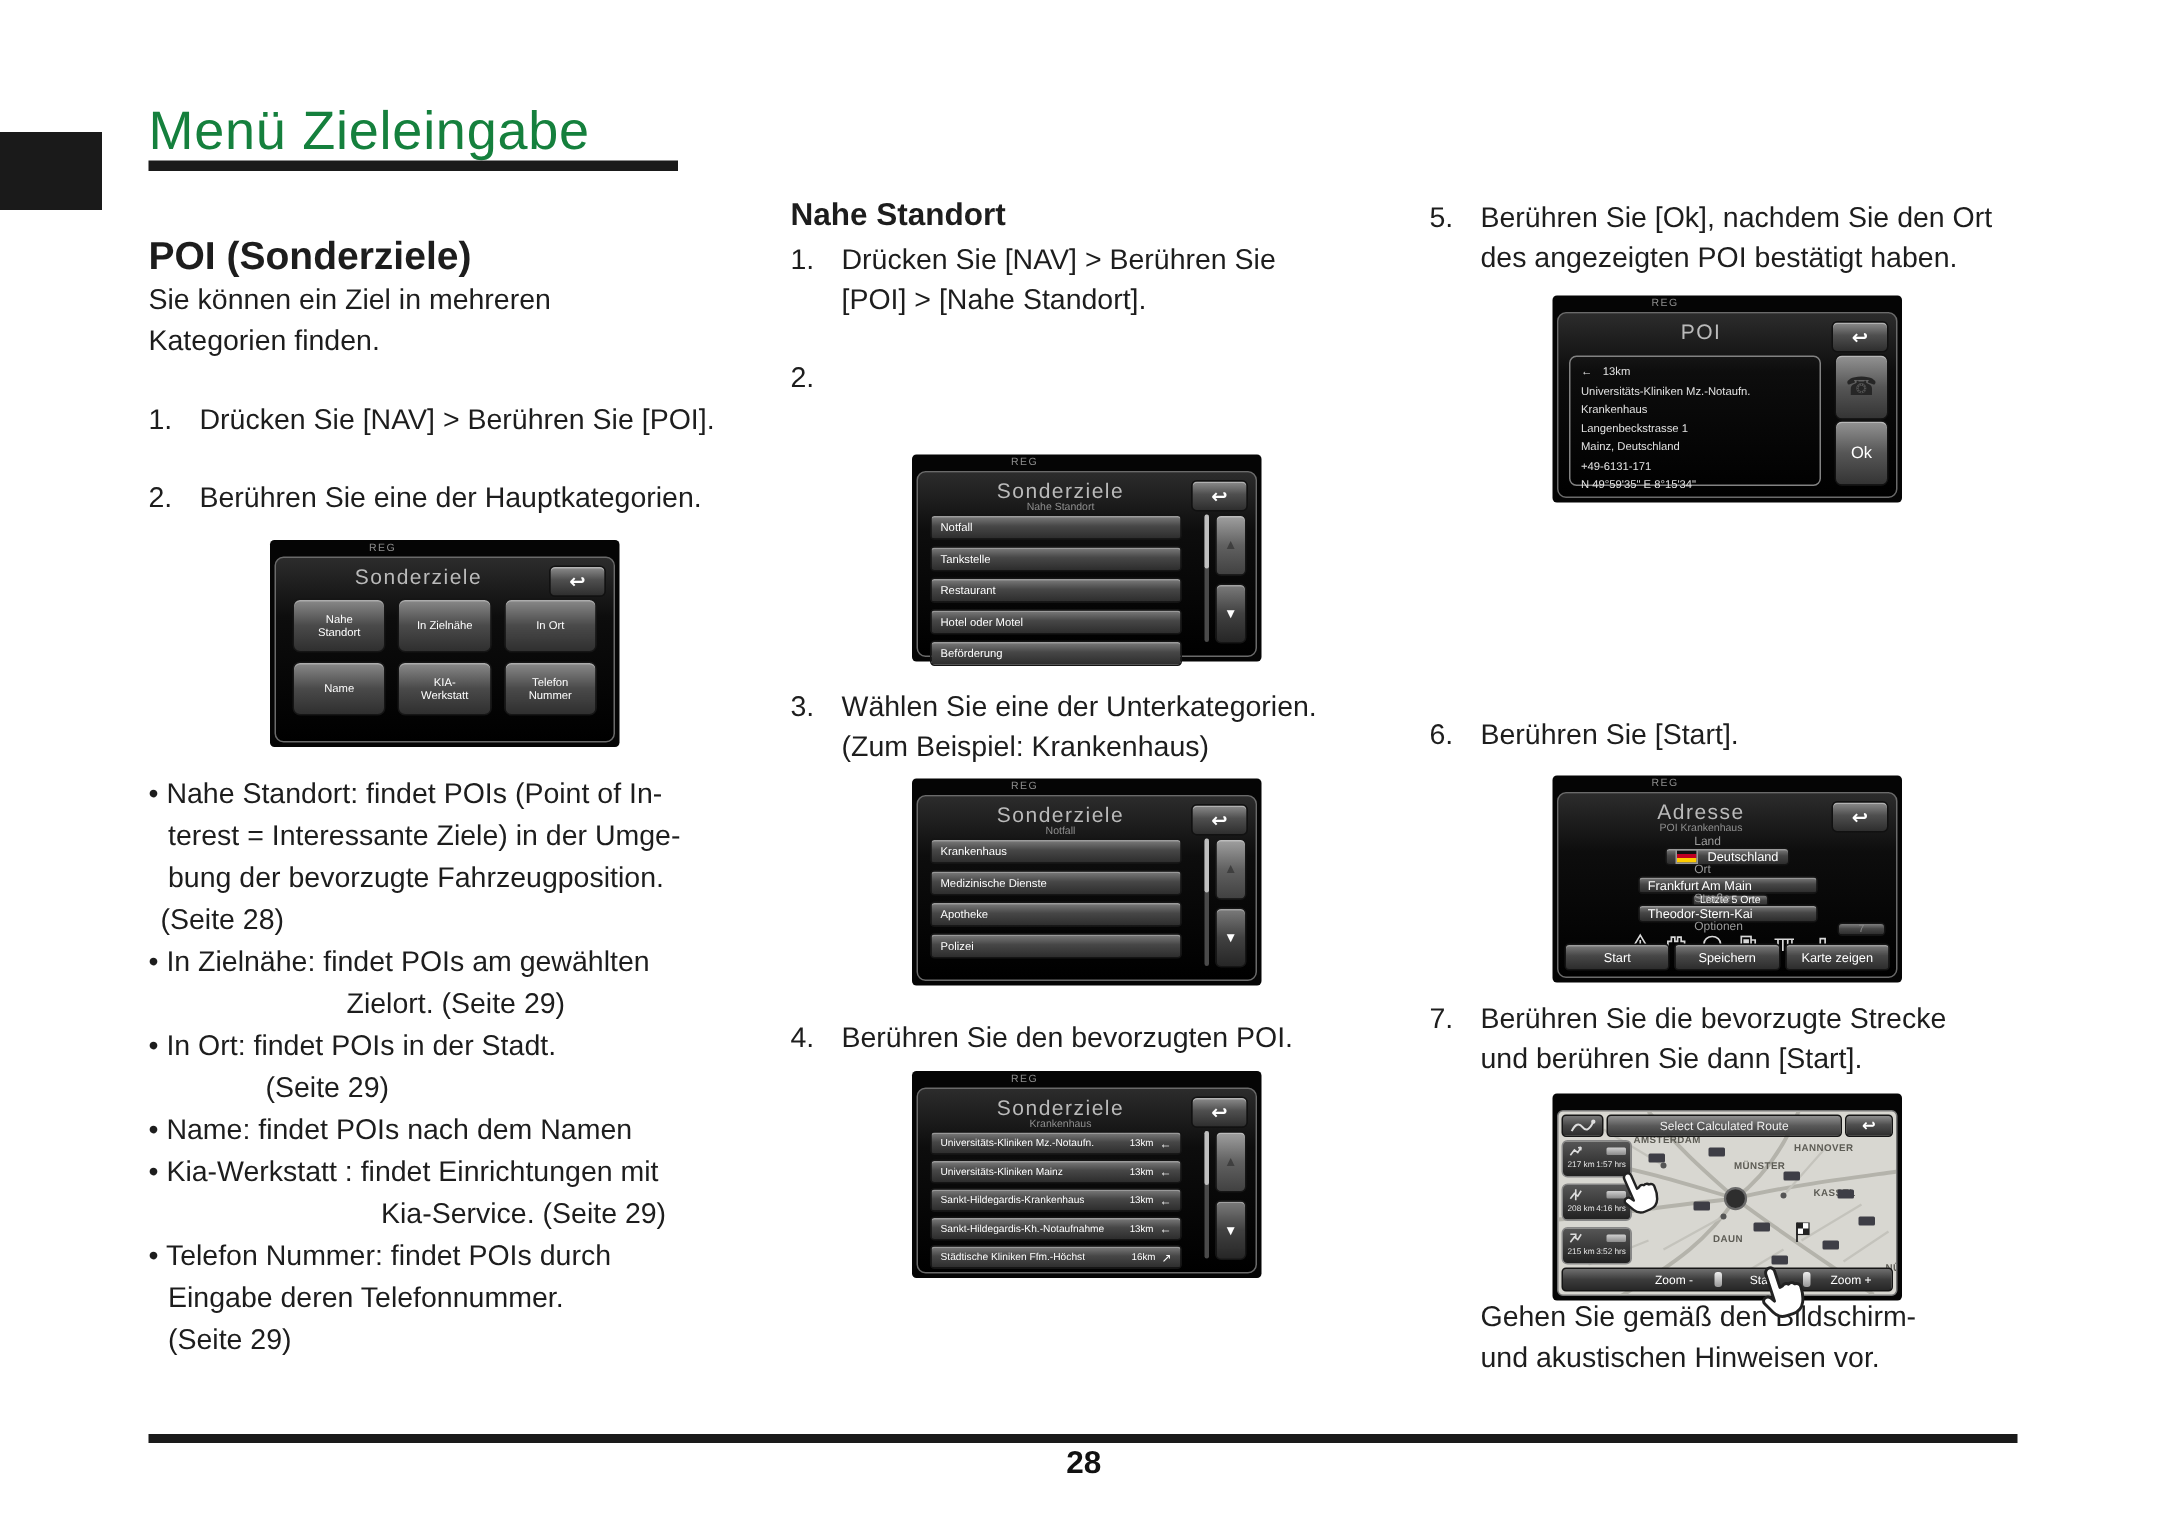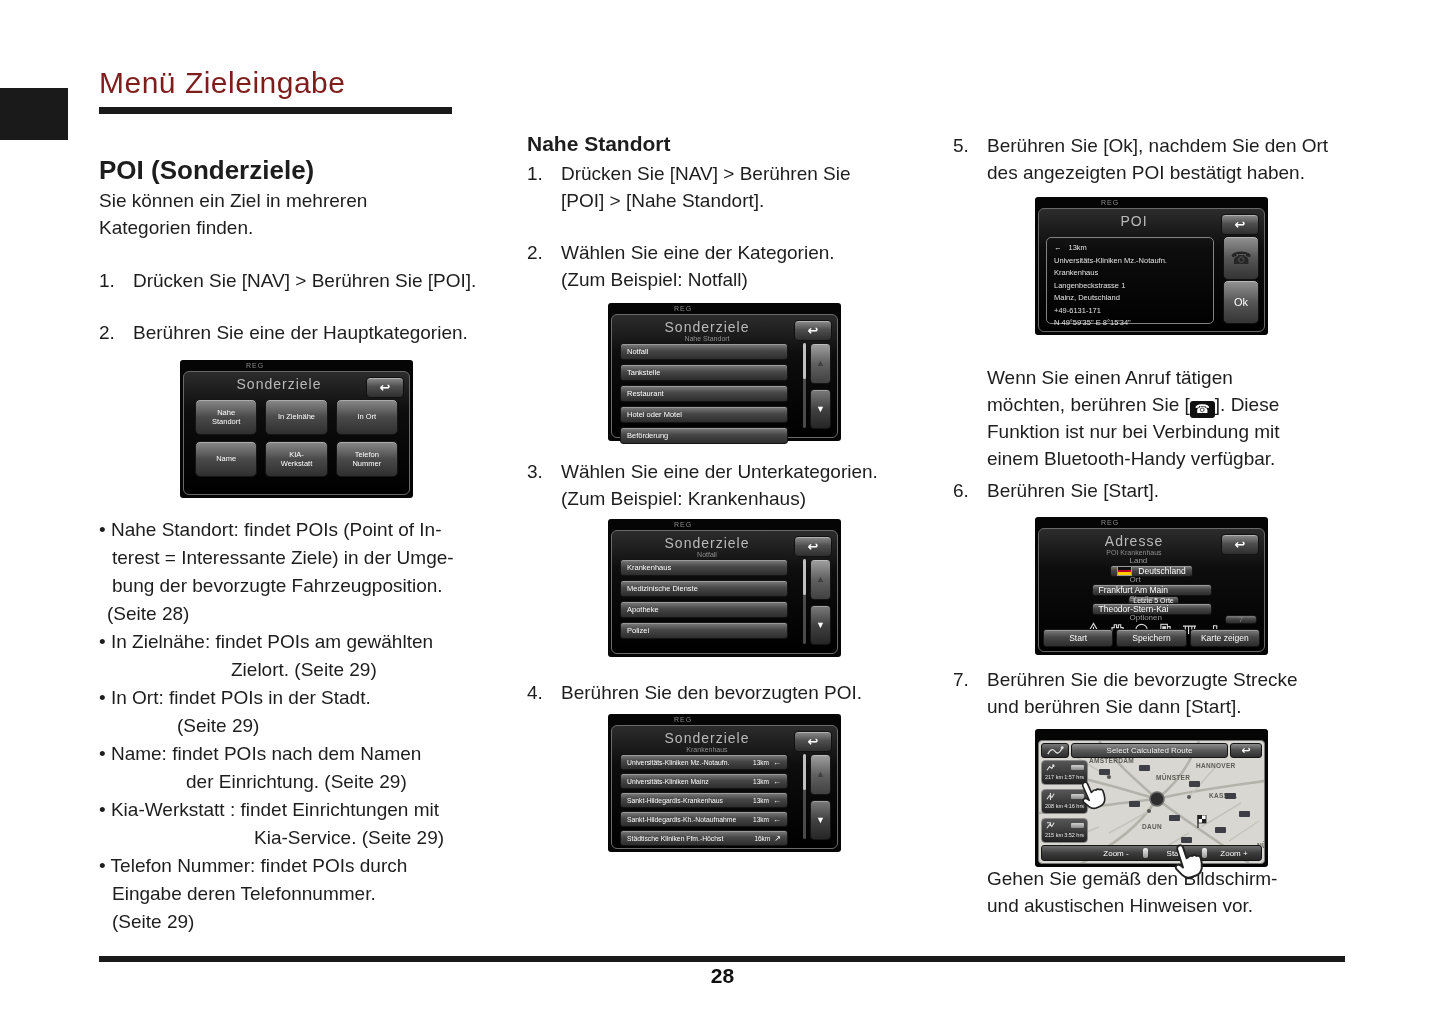--- a/index.html
+++ b/index.html
@@ -2,21 +2,21 @@
 <html><head>
 <meta charset="utf-8">
 <style>
   html,body{margin:0;padding:0;}
   body{
     width:1445px;height:1025px;position:relative;background:#ffffff;
     font-family:"Liberation Sans","DejaVu Sans",sans-serif;color:#1d1d1d;overflow:hidden;
   }
   
   .section-tab{position:absolute;left:0;top:88px;width:68px;height:52px;background:#1a1a1a;}
-  .header-title{position:absolute;left:99px;top:66px;font-size:30px;letter-spacing:.5px;color:#7f1d1d;white-space:pre;}
+  .header-title{position:absolute;left:99px;top:66px;font-size:36px;letter-spacing:.5px;color:#15803d;white-space:pre;}
   .header-rule{position:absolute;left:99px;top:107px;width:353px;height:7px;background:#1a1a1a;}
   .bottom-rule{position:absolute;left:99px;top:956px;width:1246px;height:6px;background:#1a1a1a;}
   .page-number{position:absolute;left:0;top:964px;width:100%;text-align:center;font-size:21px;font-weight:bold;color:#111;}
   .col{position:absolute;top:0;height:1025px;}
   #col1{left:99px;width:412px;margin-top:24px;} #col2{left:527px;width:410px;} #col3{left:953px;width:412px;}
   .h-poi{position:absolute;top:131px;left:0;font-size:26px;font-weight:bold;white-space:pre;}
   .h-sub{position:absolute;top:132px;left:0;font-size:21px;font-weight:bold;white-space:pre;}
   .intro{position:absolute;left:0;font-size:19px;line-height:27px;white-space:pre;}
   #c1-intro{top:163px;}
   .step{position:absolute;display:flex;font-size:19px;line-height:27px;}
@@ -173,41 +173,38 @@
   <div class="bullets">
     <div class="bullet-line">• Nahe Standort: findet POIs (Point of In-</div>
     <div class="bullet-line" style="padding-left:13px">terest = Interessante Ziele) in der Umge-</div>
     <div class="bullet-line" style="padding-left:13px">bung der bevorzugte Fahrzeugposition.</div>
     <div class="bullet-line" style="padding-left:8px">(Seite 28)</div>
     <div class="bullet-line">• In Zielnähe: findet POIs am gewählten</div>
     <div class="bullet-line" style="padding-left:132px">Zielort. (Seite 29)</div>
     <div class="bullet-line">• In Ort: findet POIs in der Stadt.</div>
     <div class="bullet-line" style="padding-left:78px">(Seite 29)</div>
     <div class="bullet-line">• Name: findet POIs nach dem Namen</div>
-    <div class="bullet-line" style="padding-left:87px">der Einrichtung. (Seite 29)</div>
     <div class="bullet-line">• Kia-Werkstatt : findet Einrichtungen mit</div>
     <div class="bullet-line" style="padding-left:155px">Kia-Service. (Seite 29)</div>
     <div class="bullet-line">• Telefon Nummer: findet POIs durch</div>
     <div class="bullet-line" style="padding-left:13px">Eingabe deren Telefonnummer.</div>
     <div class="bullet-line" style="padding-left:13px">(Seite 29)</div>
   </div>
 </div>
 
 <div class="col" id="col2">
   <div class="h-sub">Nahe Standort</div>
 
   <div class="step" id="c2s1">
     <div class="num">1.</div>
     <div class="txt">Drücken Sie [NAV] &gt; Berühren Sie
 [POI] &gt; [Nahe Standort].</div>
   </div>
   <div class="step" id="c2s2">
     <div class="num">2.</div>
-    <div class="txt">Wählen Sie eine der Kategorien.
-(Zum Beispiel: Notfall)</div>
   </div>
 
   <div class="device" id="dev2">
     <div class="reg">REG</div>
     <div class="panel">
       <div class="scr-title">Sonderziele</div>
       <div class="scr-sub">Nahe Standort</div>
       <div class="back-btn">↩</div>
       <div class="list">
         <div class="bar">Notfall</div>
@@ -327,24 +324,20 @@
         <div>+49-6131-171</div>
         <div>N 49°59'35"  E 8°15'34"</div>
       </div>
       <div class="side-btn phone-btn">
         <span class="glyph">☎</span>
       </div>
       <div class="side-btn ok-btn">Ok</div>
     </div>
   </div>
 
-  <p class="note"><span>Wenn Sie einen Anruf tätigen
-möchten, berühren Sie [</span><span class="note-phone">☎</span><span>]. Diese
-Funktion ist nur bei Verbindung mit
-einem Bluetooth-Handy verfügbar.</span></p>
 
   <div class="step" id="c3s6">
     <div class="num">6.</div>
     <div class="txt">Berühren Sie [Start].</div>
   </div>
 
   <div class="device" id="dev6">
     <div class="reg">REG</div>
     <div class="panel">
       <div class="scr-title">Adresse</div>

